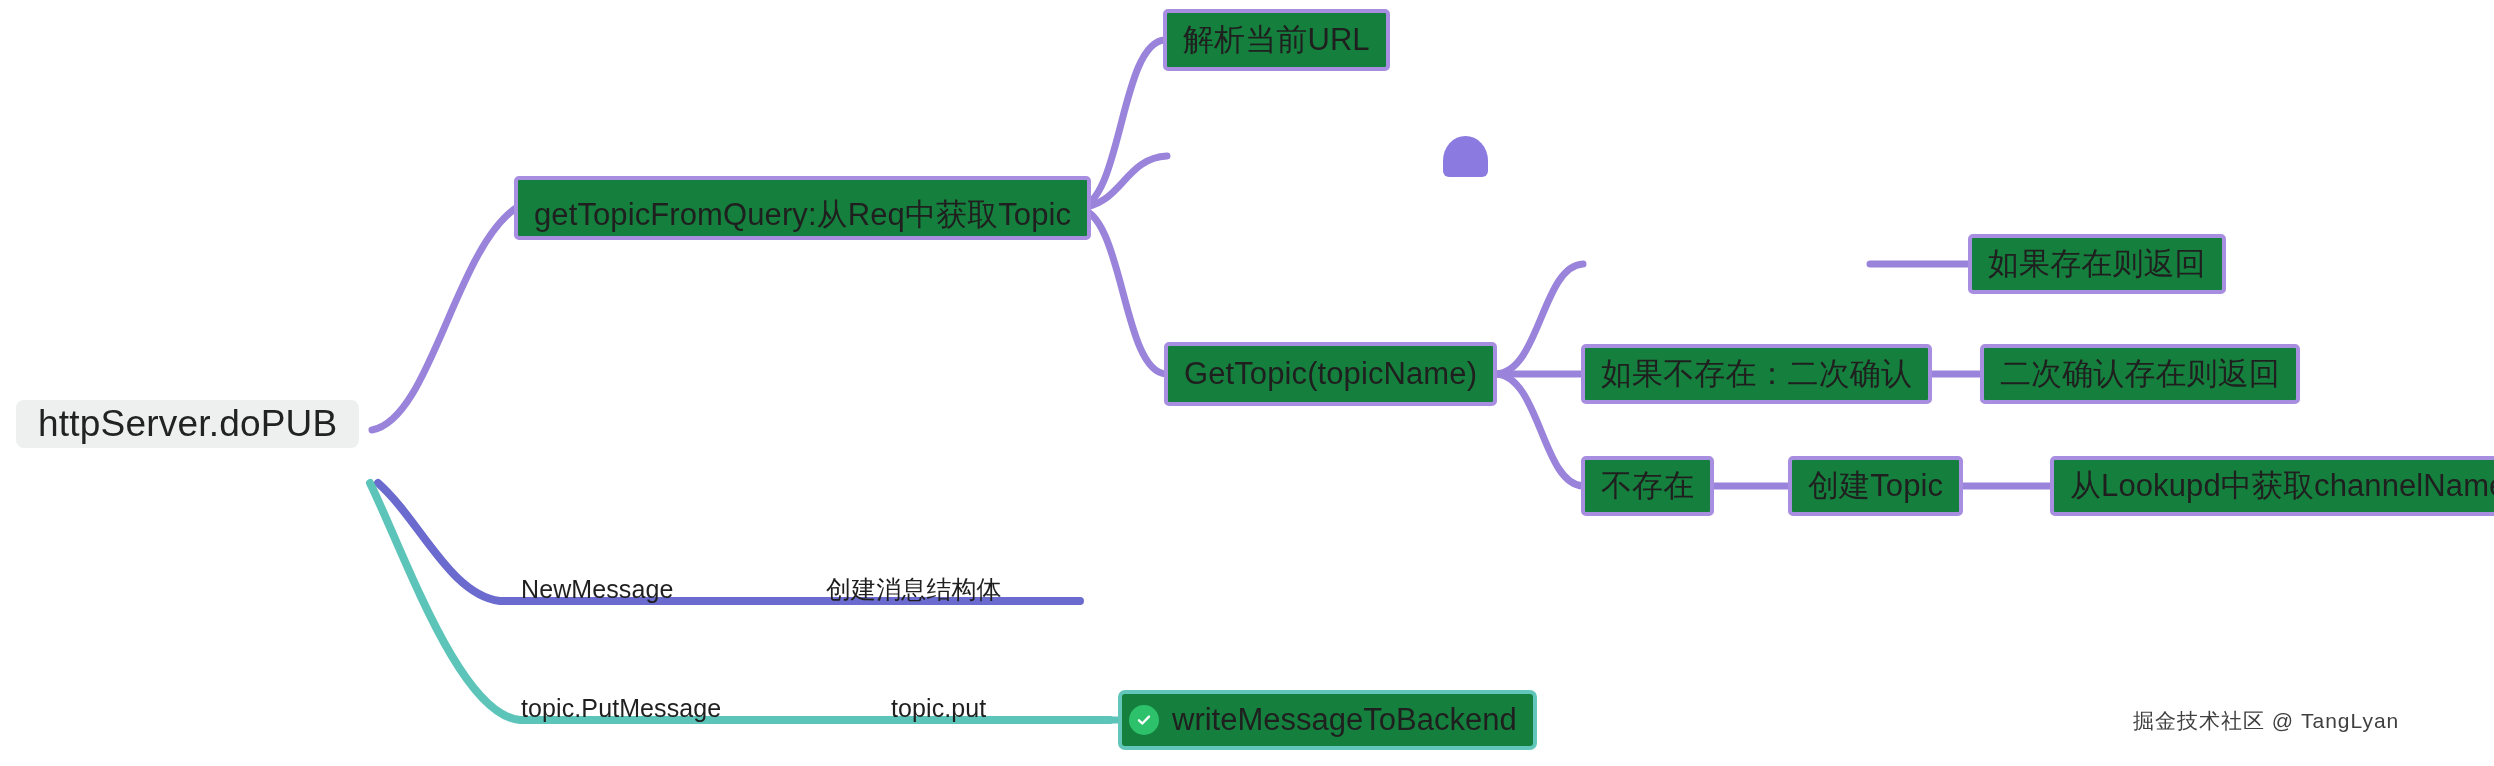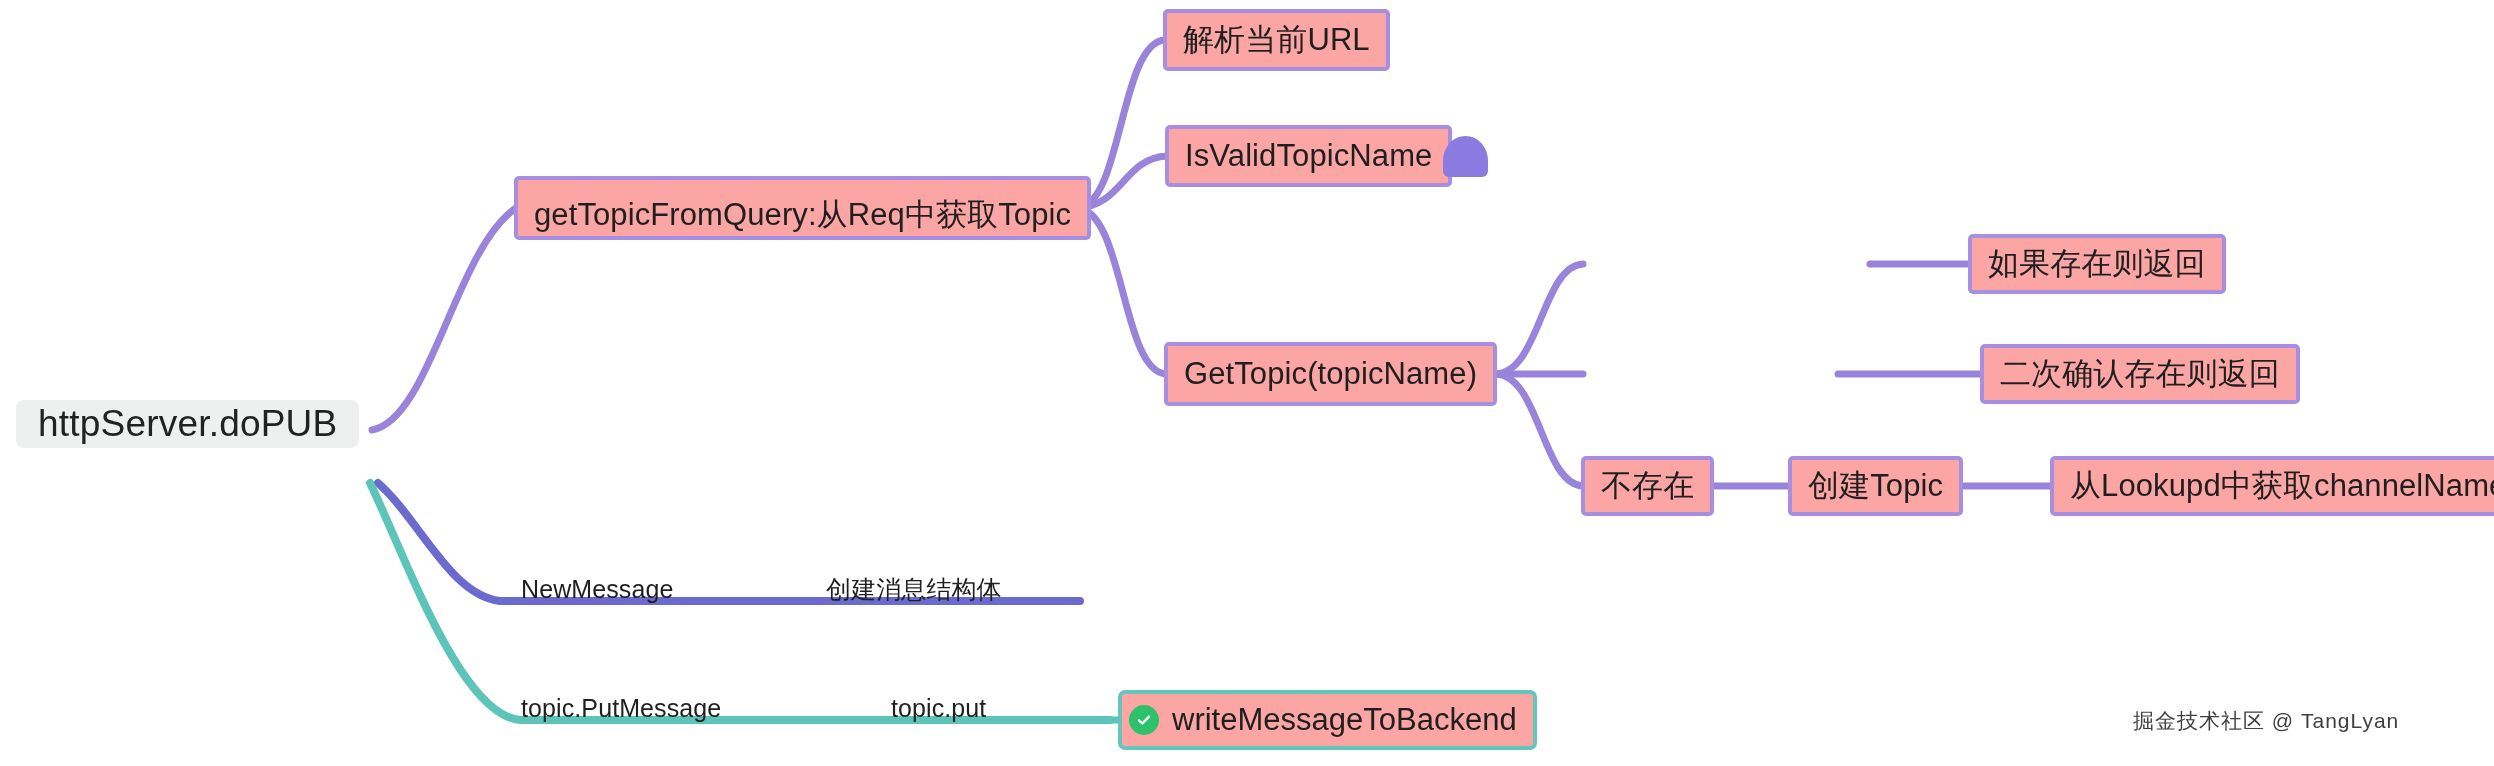--- a/index.html
+++ b/index.html
@@ -27,21 +27,21 @@
   }
 
   
   .node {
     position: absolute;
     box-sizing: border-box;
     display: flex;
     align-items: center;
     white-space: nowrap;
     color: #1f1f1f;
-    background: #fca5a5;
+    background: #15803d;
   }
 
   
   .node.root {
     background: #eef0f0;
     border: none;
     border-radius: 8px;
     font-size: 37px;
     padding: 0 22px;
     color: #222222;
@@ -154,35 +154,35 @@
   </div>
 
   <div class="node boxed" style="left:514px; top:176px; height:64px;align-items:flex-end;">
     <span>getTopicFromQuery:从Req中获取Topic</span>
   </div>
 
   <div class="node boxed" style="left:1163px; top:9px; height:62px;">
     <span>解析当前URL</span>
   </div>
 
-  <div class="node boxed" style="left:1165px; top:125px; height:62px;">
-    <span>IsValidTopicName</span>
-  </div>
 
   <div class="blob-marker" style="left:1443px; top:136px; width:45px; height:41px;"></div>
 
   <div class="node boxed" style="left:1164px; top:342px; height:64px;">
     <span>GetTopic(topicName)</span>
   </div>
 
 
   <div class="node boxed" style="left:1968px; top:234px; height:60px;">
     <span>如果存在则返回</span>
   </div>
 
+  <div class="node boxed" style="left:1581px; top:344px; height:60px;">
+    <span>如果不存在：二次确认</span>
+  </div>
 
   <div class="node boxed" style="left:1980px; top:344px; height:60px;">
     <span>二次确认存在则返回</span>
   </div>
 
   <div class="node boxed" style="left:1581px; top:456px; height:60px;">
     <span>不存在</span>
   </div>
 
   <div class="node boxed" style="left:1788px; top:456px; height:60px;">

